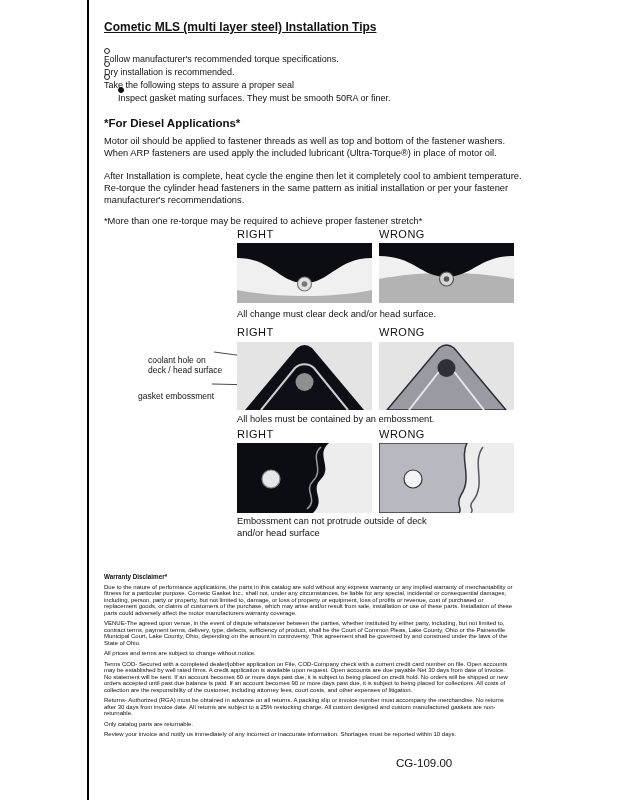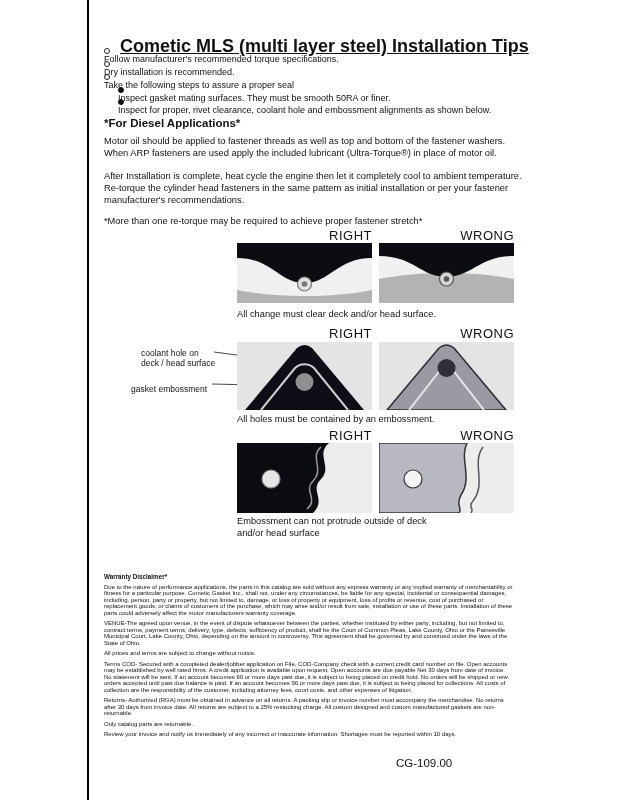--- a/index.html
+++ b/index.html
@@ -1,31 +1,31 @@
 <!DOCTYPE html>
 <html><head>
 <meta charset="utf-8">
 <style>
   html,body{margin:0;padding:0;}
   body{width:618px;height:800px;background:#fff;font-family:"Liberation Sans",sans-serif;color:#111;}
   .page{position:relative;width:618px;height:800px;background:#ffffff;overflow:hidden;}
   .left-rule{position:absolute;left:87px;top:0;width:2px;height:800px;background:#000;}
-  .title{position:absolute;left:104px;top:20px;margin:16px;font-size:18px;font-weight:bold;text-decoration:underline;white-space:nowrap;}
+  .title{position:absolute;left:104px;top:20px;margin:0;font-size:12px;font-weight:bold;text-decoration:underline;white-space:nowrap;}
   .tip{position:absolute;left:104px;display:flex;align-items:flex-start;font-size:9px;white-space:nowrap;flex-direction:column;}
   .tip.sub{left:118px;text-align:right;}
   .marker{flex:0 0 auto;margin-top:2.5px;margin-right:5px;width:4px;height:4px;border-radius:50%;}
   .marker.open{border:1px solid #222;background:transparent;}
   .marker.fill{background:#111;border:1px solid #111;}
   .h2{position:absolute;left:104px;margin:0;font-size:11.5px;font-weight:bold;white-space:nowrap;}
   .para{position:absolute;left:104px;margin:0;font-size:9.3px;line-height:12px;}
   .note{position:absolute;left:104px;margin:0;font-size:9.3px;white-space:nowrap;}
-  .fig-label{position:absolute;width:135px;text-align:right;font-size:13px;letter-spacing:.5px;}
+  .fig-label{position:absolute;width:135px;text-align:left;font-size:11px;letter-spacing:.5px;}
   .fig{position:absolute;width:135px;display:block;}
   .caption{position:absolute;margin:0;font-size:9.3px;line-height:11.5px;}
-  .callout{position:absolute;margin:5px;font-size:8.5px;line-height:10px;}
+  .callout{position:absolute;margin:12px;font-size:8.5px;line-height:10px;}
   .leader{position:absolute;left:212px;top:340px;pointer-events:none;}
   .legal{position:absolute;left:104px;top:574px;width:410px;font-size:6px;line-height:6.5px;}
   .legal p{margin:0 0 4px 0;}
   .legal .lh{font-weight:bold;font-size:6.3px;margin:0 0 3px 0;}
   .footer-code{position:absolute;left:396px;top:757px;margin:0;font-size:11.5px;white-space:nowrap;}
 </style>
 </head>
 <body>
 
 <div class="page">
@@ -41,24 +41,20 @@
     <span class="marker open"></span>
     <span>Dry installation is recommended.</span>
   </div>
   <div class="tip" style="top:71px;">
     <span class="marker open"></span>
     <span>Take the following steps to assure a proper seal</span>
   </div>
   <div class="tip sub" style="top:84px;">
     <span class="marker fill"></span>
     <span>Inspect gasket mating surfaces.  They must be smooth 50RA or finer.</span>
-  </div>
-  <div class="tip sub" style="top:96px;">
-    <span class="marker fill"></span>
-    <span>Inspect for proper, rivet clearance, coolant hole and embossment alignments as shown below.</span>
   </div>
 
   <h2 class="h2" style="top:117px;">*For Diesel Applications*</h2>
   <p class="para" style="top:135px;width:412px;">Motor oil should be applied to fastener threads as well as top and bottom of the fastener washers. When ARP fasteners are used apply the included lubricant (Ultra-Torque®) in place of motor oil.</p>
   <p class="para" style="top:170px;width:418px;">After Installation is complete, heat cycle the engine then let it completely cool to ambient temperature. Re-torque the cylinder head fasteners in the same pattern as initial installation or per your fastener manufacturer's recommendations.</p>
   <p class="note" style="top:216px;">*More than one re-torque may be required to achieve proper fastener stretch*</p>
 
   <div class="fig-label" style="left:237px;top:228px;">RIGHT</div>
   <div class="fig-label" style="left:379px;top:228px;">WRONG</div>
   <svg class="fig" style="left:237px;top:243px;" width="135" height="60" viewBox="0 0 135 60">

